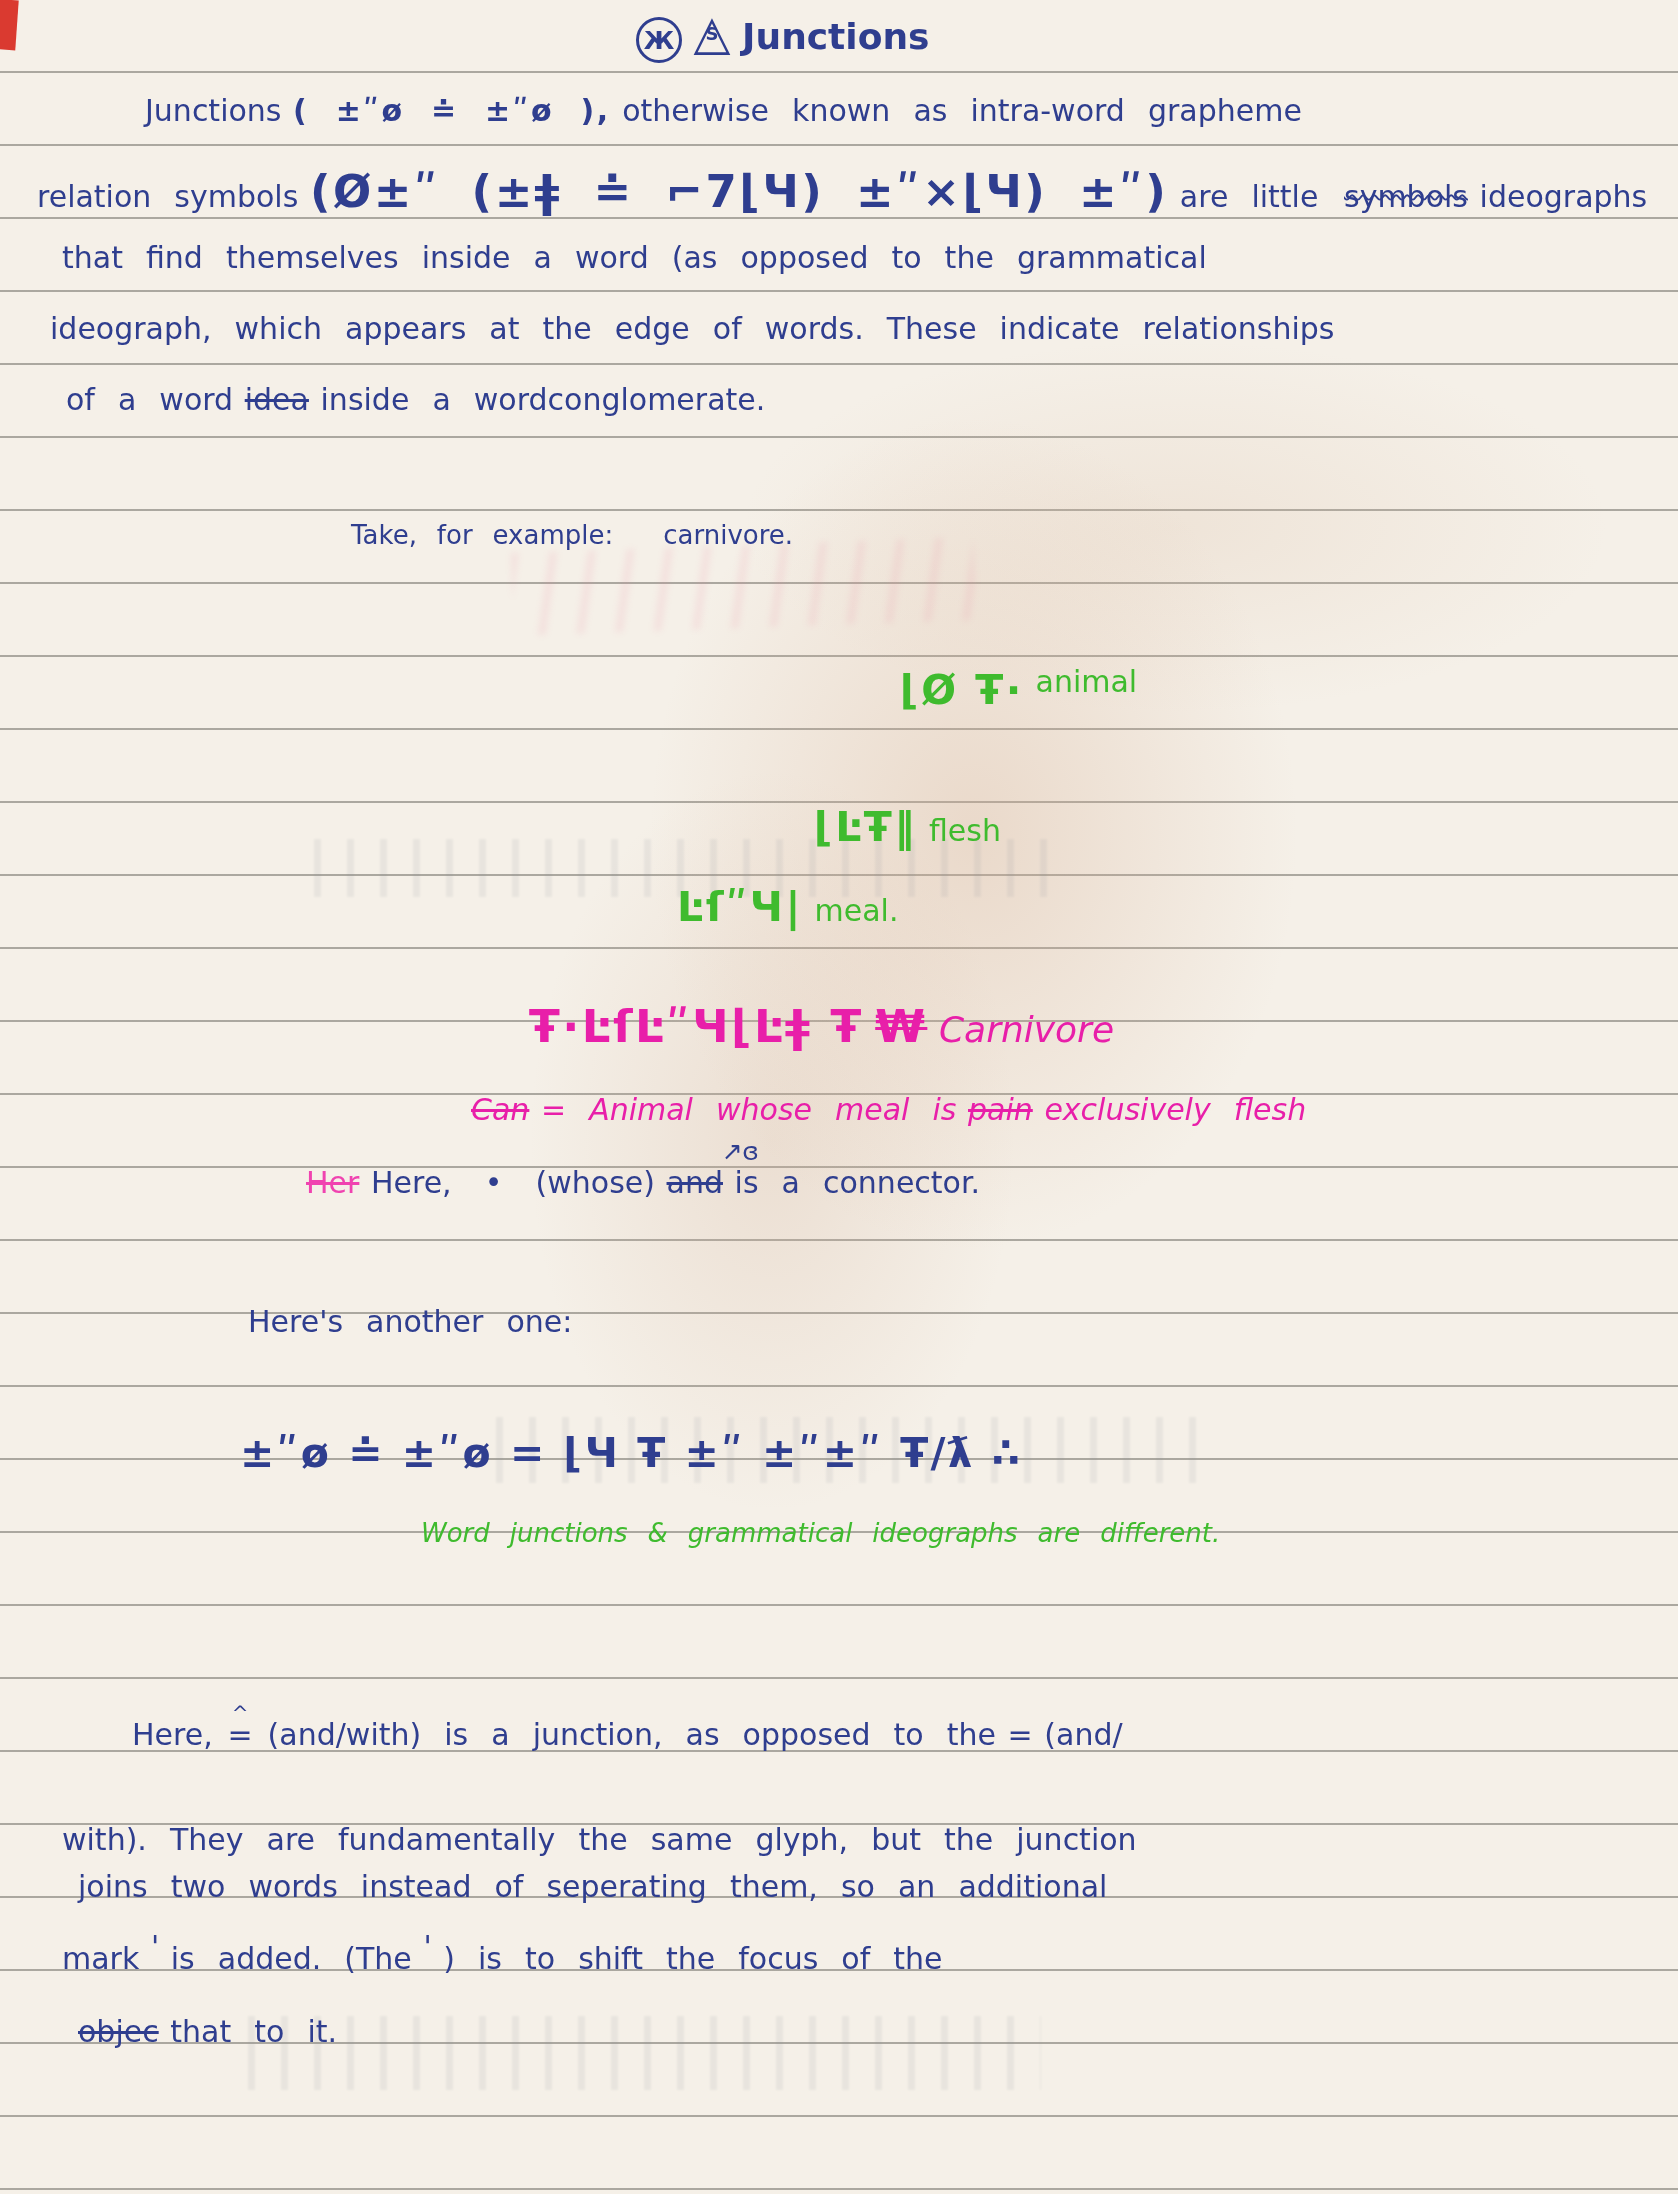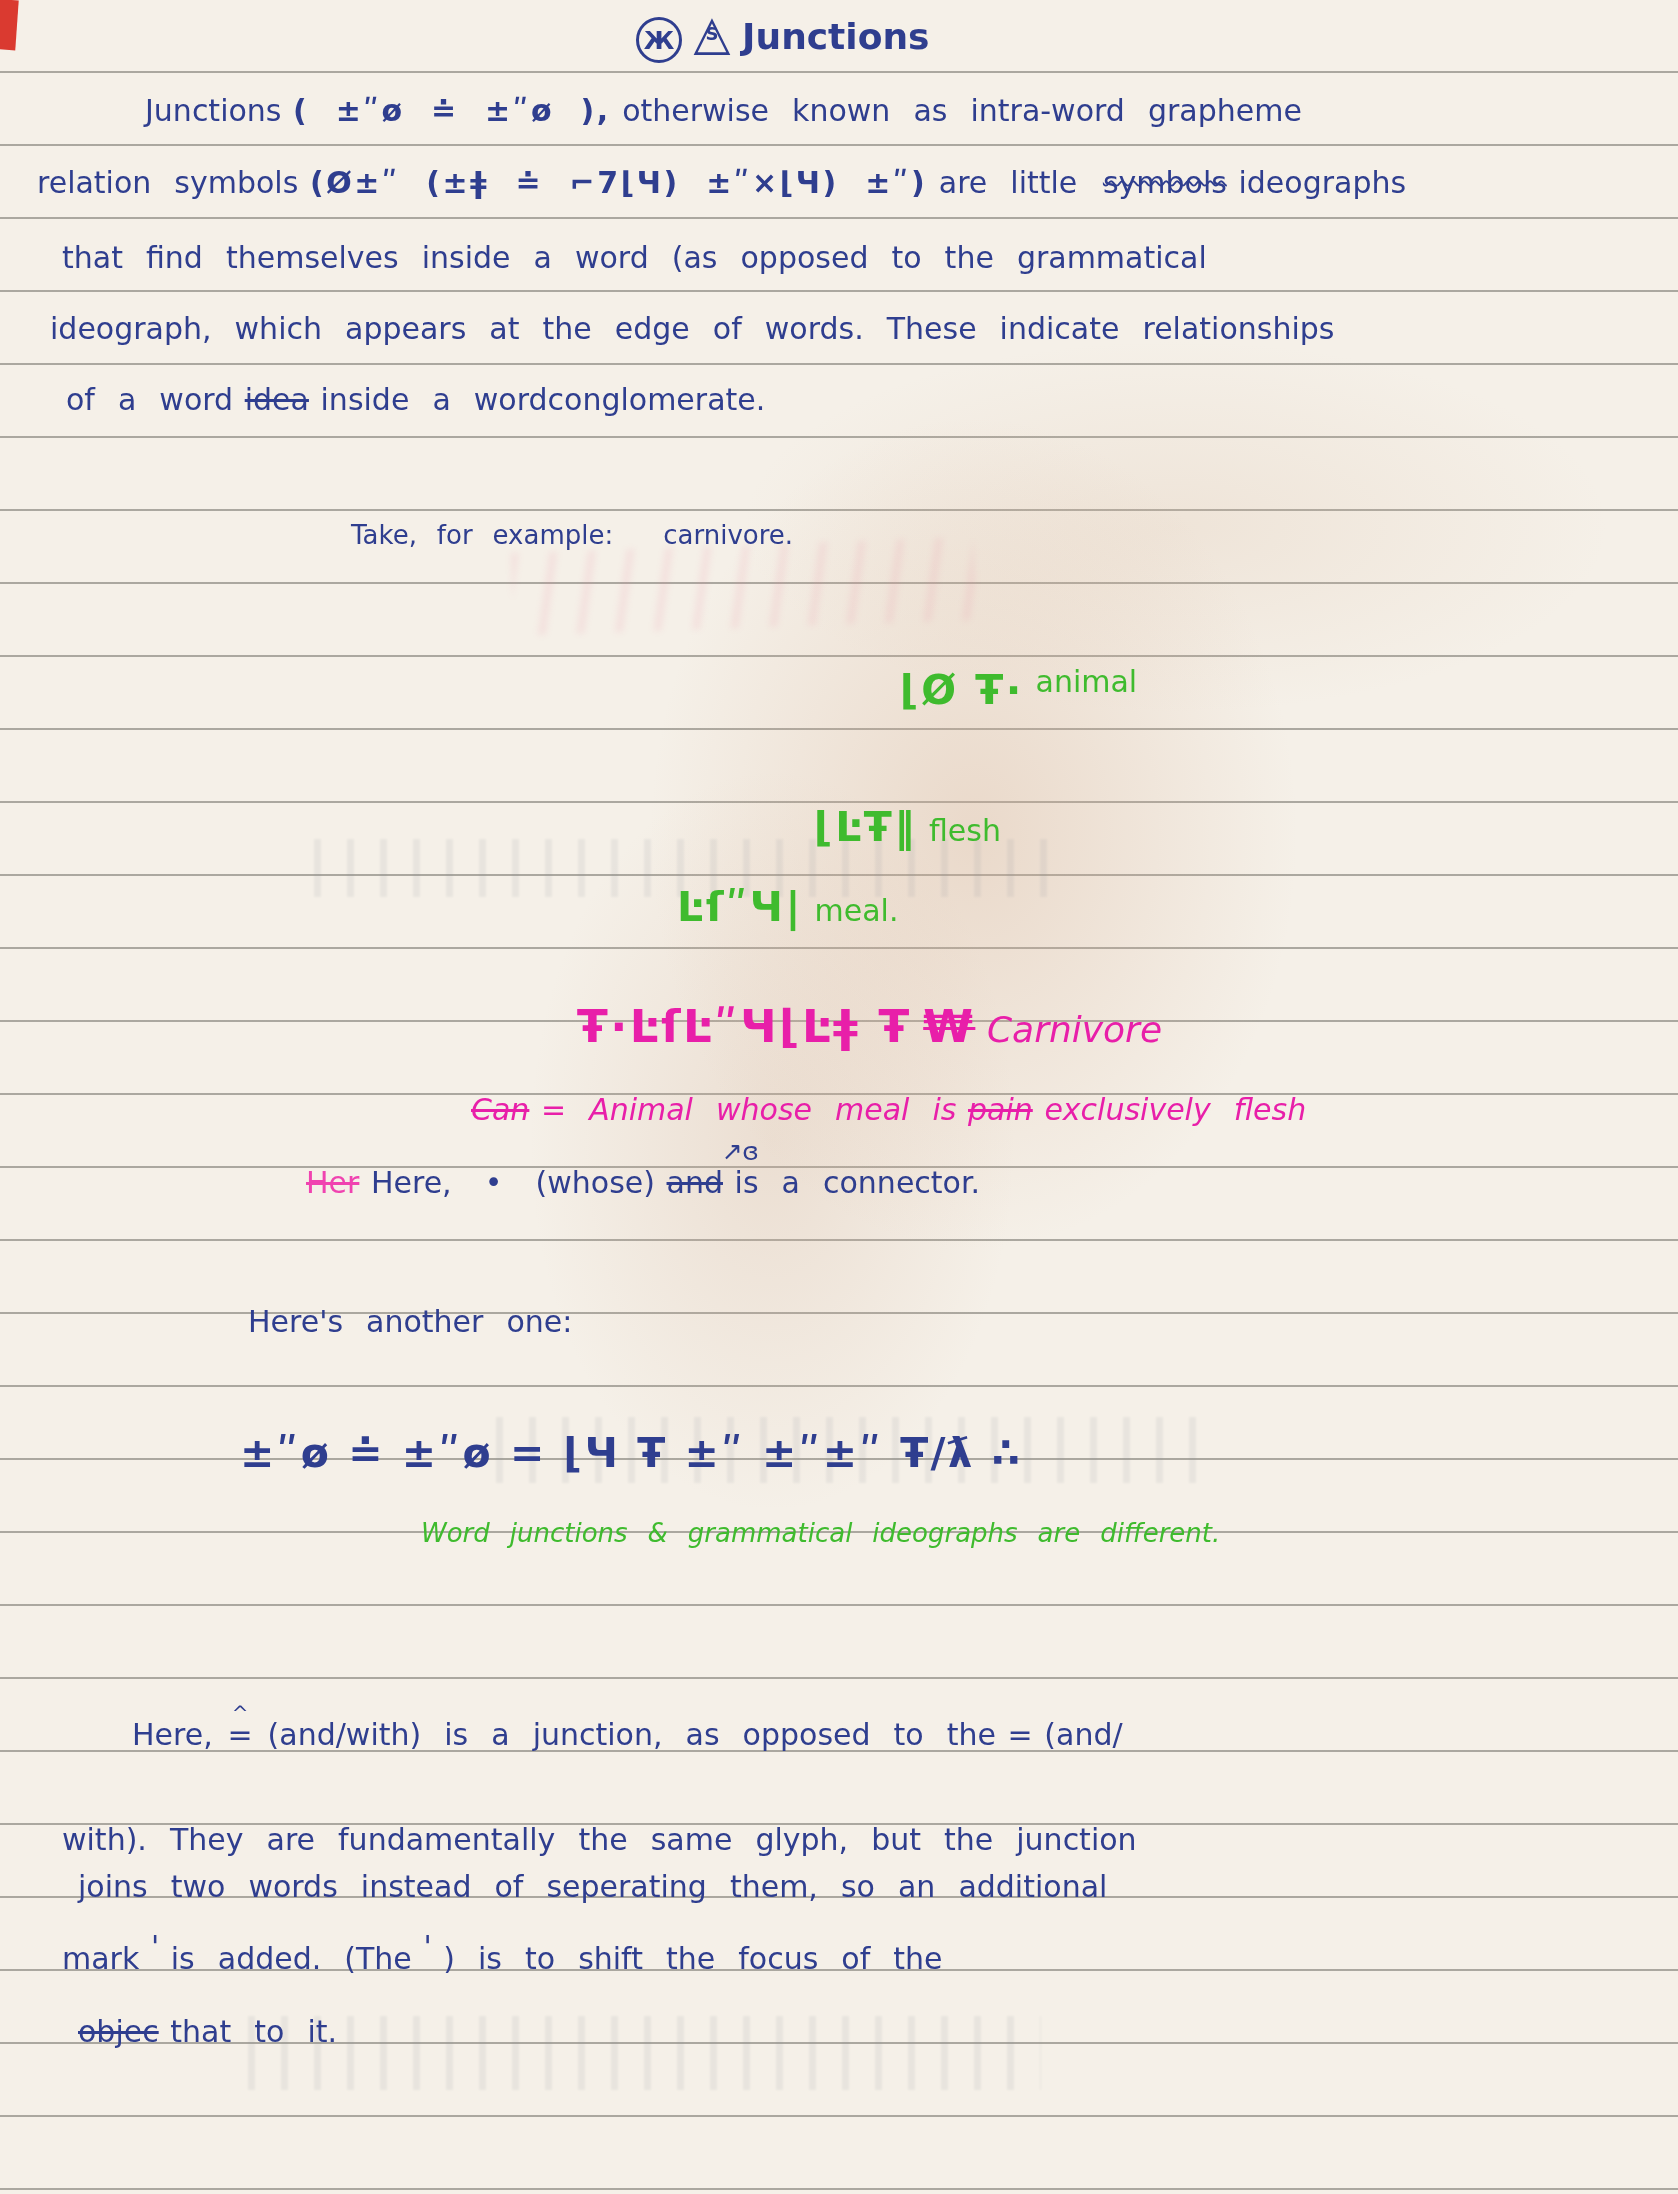--- a/index.html
+++ b/index.html
@@ -64,21 +64,21 @@
     <span class="t44" style="font-weight:bold;">Junctions</span>
   </div>
 
   <div class="line t36 hw" style="left:145px;top:93px;">
     <span>Junctions</span>
     <span class="glyphs">( ±ʺø ≐ ±ʺø ),</span>
     <span>otherwise known as intra-word grapheme</span>
   </div>
   <div class="line t36 hw" style="left:37px;top:165px;">
     <span>relation symbols</span>
-    <span class="glyphs" style="font-size:30px;">(Ø±ʺ (±ǂ ≐ ⌐7⌊Ч) ±ʺ×⌊Ч) ±ʺ)</span>
+    <span class="glyphs" style="font-size:45px;">(Ø±ʺ (±ǂ ≐ ⌐7⌊Ч) ±ʺ×⌊Ч) ±ʺ)</span>
     <span>are little</span>
     <span class="sw">symbols</span>
     <span>ideographs</span>
   </div>
   <div class="line t36 hw" style="left:62px;top:240px;">
     <span>that find themselves inside a word (as opposed to the grammatical</span>
   </div>
   <div class="line t36 hw" style="left:50px;top:311px;">
     <span>ideograph, which appears at the edge of words. These indicate relationships</span>
   </div>
@@ -99,21 +99,21 @@
   </div>
   <div class="line green" style="left:814px;top:803px;">
     <span class="glyphs t50">⌊ĿŦ‖</span>
     <span class="t36">flesh</span>
   </div>
   <div class="line green" style="left:677px;top:883px;">
     <span class="glyphs t50">ĿſʺЧ|</span>
     <span class="t36">meal.</span>
   </div>
 
-  <div class="line magenta" style="left:529px;top:1000px;margin-left:48px;">
+  <div class="line magenta" style="left:529px;top:1000px;">
     <span class="glyphs t54">Ŧ·ĿſĿʺЧ⌊Ŀǂ Ŧ</span>
     <span class="glyphs t54 s">₩</span>
     <span class="t44" style="font-style:italic;">Carnivore</span>
   </div>
   <div class="line magenta t36 hw" style="left:471px;top:1092px;font-style:italic;">
     <span class="s">Can</span>
     <span>= Animal whose meal is</span>
     <span class="s">pain</span>
     <span>exclusively flesh</span>
   </div>

